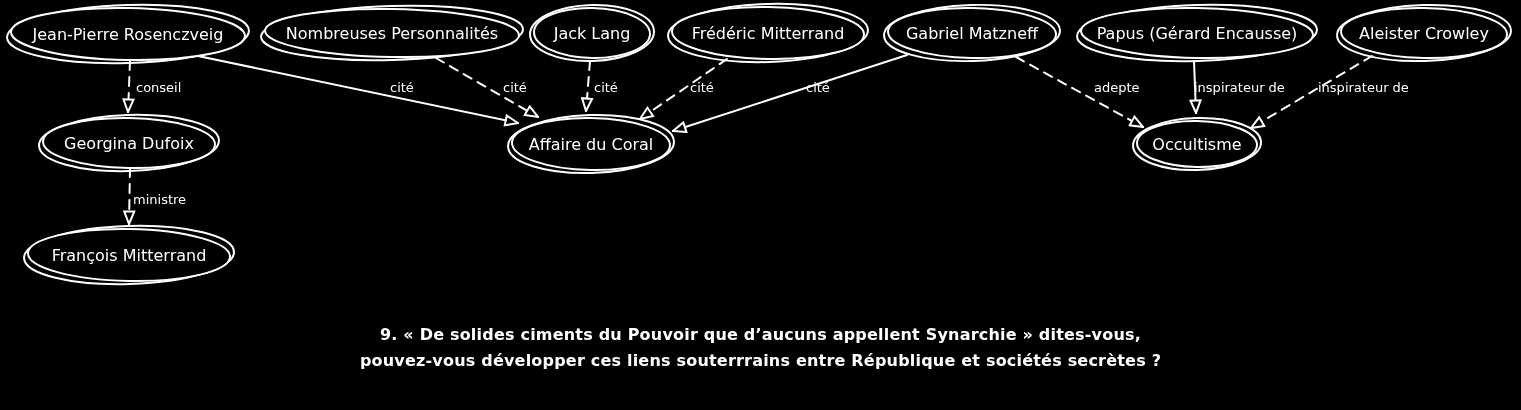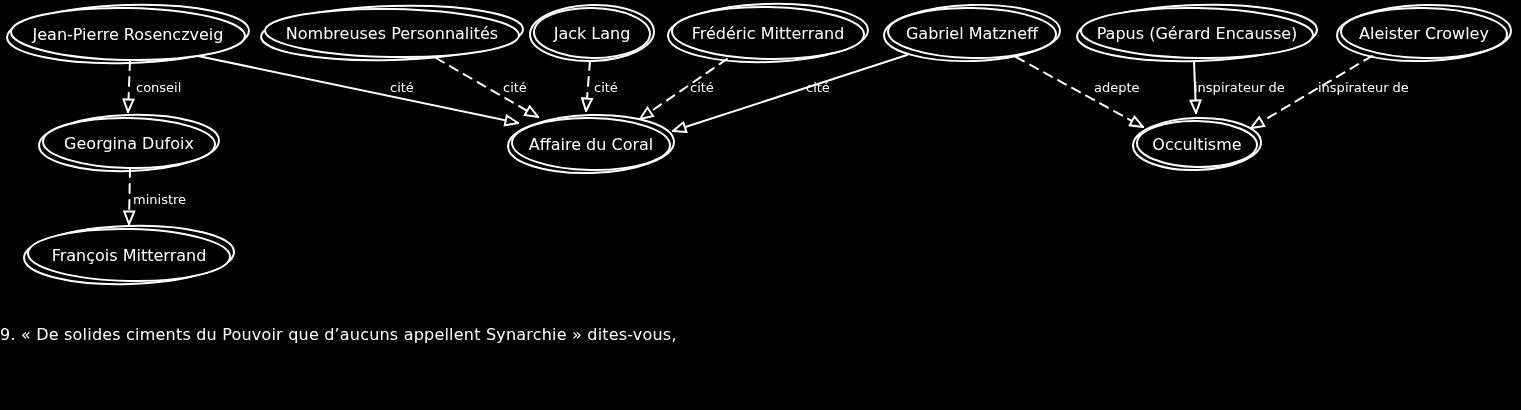--- a/index.html
+++ b/index.html
@@ -41,24 +41,26 @@
     fill: #ffffff;
     font-family: "DejaVu Sans", sans-serif;
     font-size: 13px;
     text-anchor: start;
   }
   .caption {
     position: absolute;
     left: 0;
     right: 0;
     top: 322px;
+    text-align: center;
     color: #ffffff;
     font-size: 16px;
     line-height: 26px;
     letter-spacing: 0.2px;
+    font-weight: bold;
   }
 </style>
 </head>
 <body>
 
 <div class="canvas">
   <svg id="graph-svg" width="1521" height="410" viewBox="0 0 1521 410" xmlns="http://www.w3.org/2000/svg">
     <defs>
       <marker id="arrowhead" viewBox="0 0 12 10" refX="11" refY="5" markerWidth="15" markerHeight="13" markerUnits="userSpaceOnUse" orient="auto">
         <path d="M1,1 L11,5 L1,9 Z" fill="#000000" stroke="#ffffff" stroke-width="1.6"></path>
@@ -160,14 +162,15 @@
         </g>
         <g>
           <path class="edge-line dashed" marker-end="url(#arrowhead)" d="M130,168 L129,224"></path>
           <text class="edge-label" x="133" y="204">ministre</text>
         </g>
       </g>
   </svg>
 
   <div class="caption">
     <div>9. « De solides ciments du Pouvoir que d’aucuns appellent Synarchie » dites-vous,</div>
+    <div>pouvez-vous développer ces liens souterrrains entre République et sociétés secrètes ?</div>
   </div>
 </div>
 
 </body></html>

